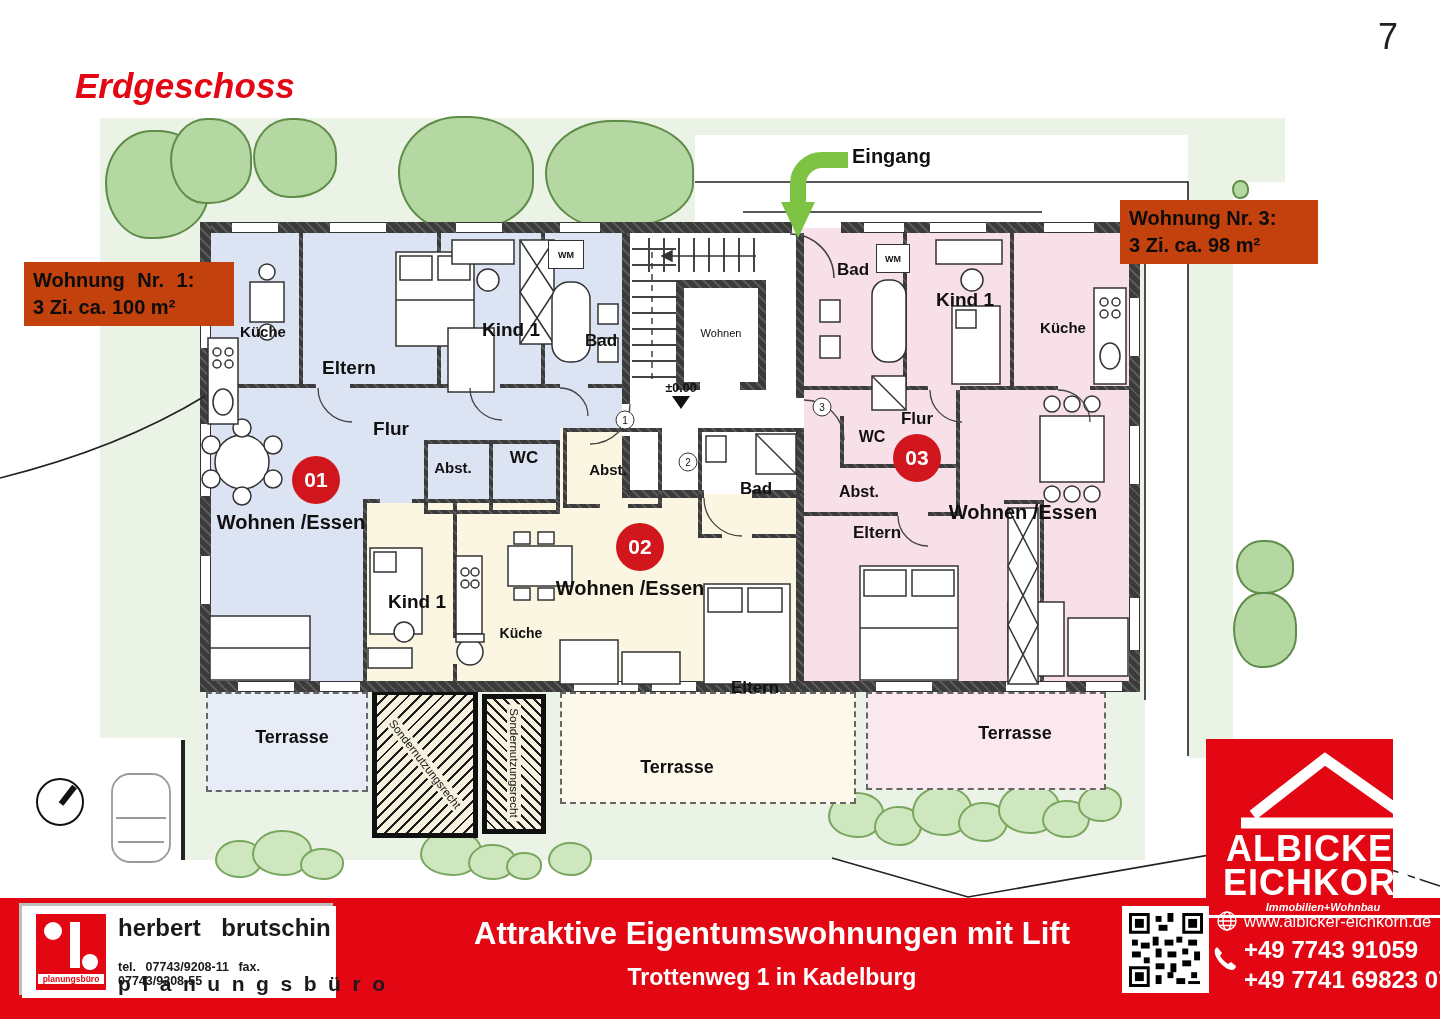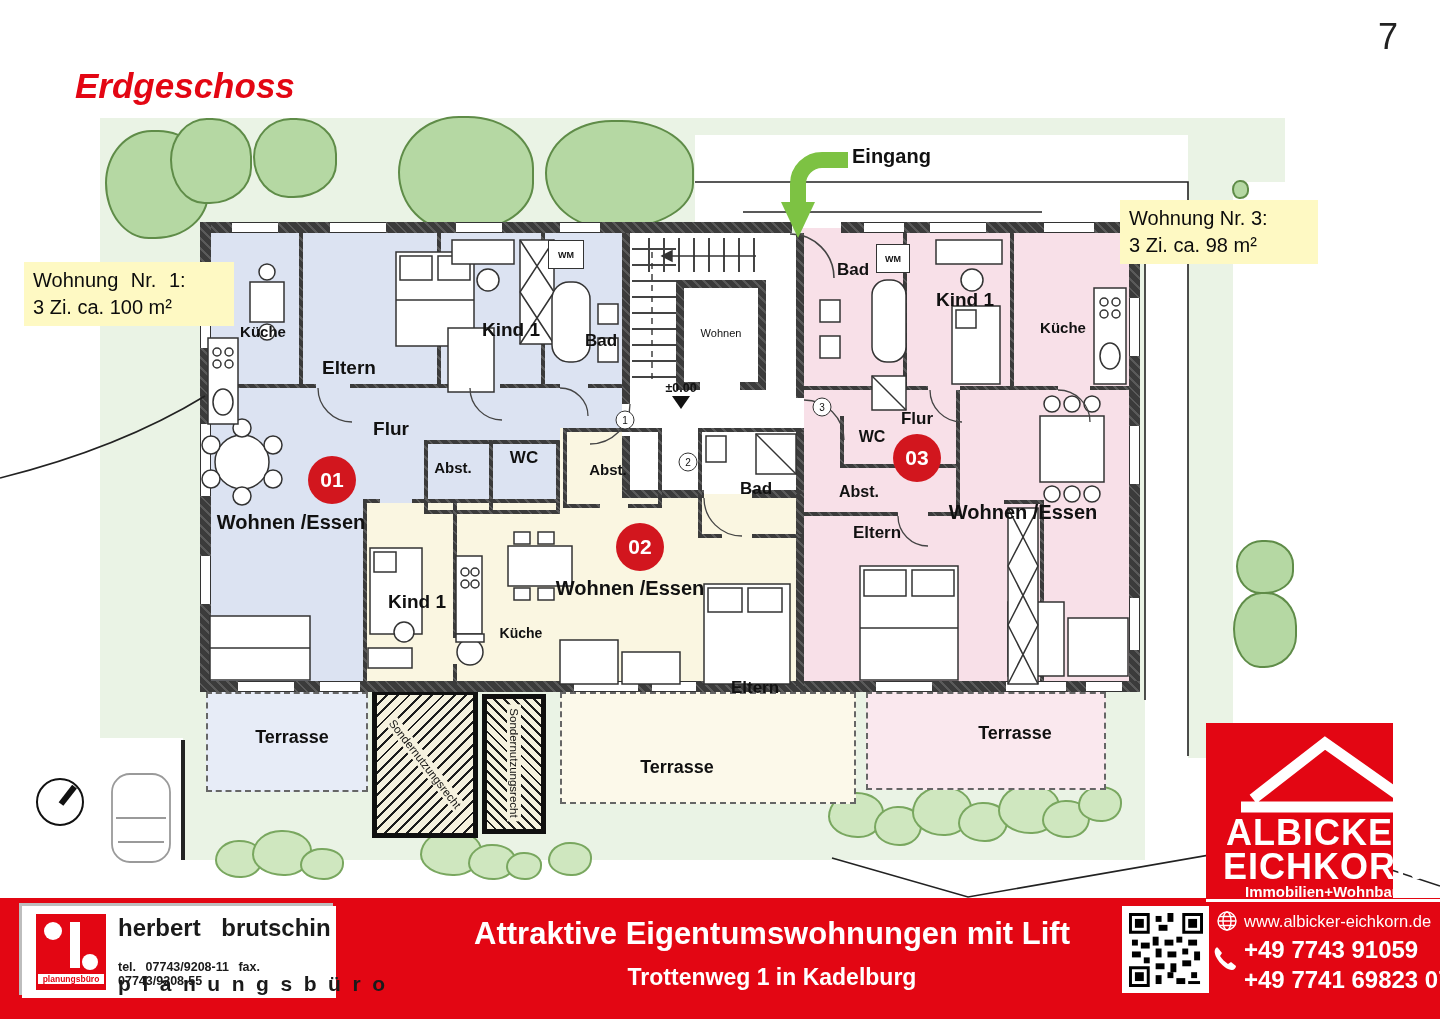--- a/index.html
+++ b/index.html
@@ -21,32 +21,32 @@
          font-weight:bold;font-size:21px;display:flex;align-items:center;justify-content:center;transform:translate(-50%,-50%);}
   .doorno{position:absolute;width:17px;height:17px;border-radius:50%;border:1.5px solid #333;background:#fff;color:#111;
           font-size:10px;display:flex;align-items:center;justify-content:center;transform:translate(-50%,-50%);}
   .wmbox{position:absolute;background:#fff;border:1.5px solid #333;font-size:9px;font-weight:bold;color:#111;
          display:flex;align-items:center;justify-content:center;}
   .terr{position:absolute;border:2px dashed #666;box-sizing:border-box;}
   .hatch{position:absolute;border:5px solid #101010;box-sizing:border-box;
          background:repeating-linear-gradient(135deg,#f6f2df 0 6px,#1d1d1d 6px 8px);}
   .hatch2{background:repeating-linear-gradient(45deg,#f6f2df 0 5px,#1d1d1d 5px 7px);}
   .hatchlbl{position:absolute;background:#f6f2df;padding:1px 4px;font-size:11.5px;color:#111;white-space:nowrap;}
-  .wbox{position:absolute;background:#fef9c3;padding:5px 9px;color:#0c0c0c;font-weight:normal;font-size:20px;line-height:1.35;}
+  .wbox{position:absolute;background:#c2410c;padding:5px 9px;color:#0c0c0c;font-weight:bold;font-size:20px;line-height:1.35;}
   
   .treads-v{position:absolute;background:repeating-linear-gradient(to bottom,#444 0 2px,transparent 2px 16px);}
   .treads-h{position:absolute;background:repeating-linear-gradient(to right,#444 0 2px,transparent 2px 15px);}
   .tri-down{position:absolute;width:0;height:0;border-left:9px solid transparent;border-right:9px solid transparent;border-top:13px solid #111;}
   
   .compass{position:absolute;width:44px;height:44px;border:2.5px solid #111;border-radius:50%;background:#fff;}
   .needle{position:absolute;left:20px;top:2px;width:6px;height:22px;background:#111;transform:rotate(38deg);transform-origin:50% 100%;}
   
   .banner{position:absolute;left:0;top:898px;width:1440px;height:121px;background:#e30613;}
   .planner-box{position:absolute;left:22px;top:906px;width:314px;height:92px;background:#fff;box-shadow:-3px -3px 0 #bdbdbd;}
-  .agency-box{position:absolute;left:1206px;top:723px;width:187px;height:177px;background:#e30613;}
+  .agency-box{position:absolute;left:1206px;top:739px;width:187px;height:177px;background:#e30613;}
   .qr-box{position:absolute;left:1122px;top:906px;width:87px;height:87px;background:#fff;display:flex;align-items:center;justify-content:center;}
   .ftr-white{color:#fff;position:absolute;white-space:nowrap;}
 </style>
 </head>
 <body>
 
 <div id="page">
 
   <div class="abs" style="left:1378px;top:16px;font-size:36px;color:#222;">7</div>
   <div class="abs" style="left:75px;top:66px;font-size:35px;font-weight:bold;font-style:italic;color:#e30613;">Erdgeschoss</div>
@@ -336,21 +336,21 @@
   <div class="lbl" style="left:853px;top:270px;font-size:17px;">Bad</div>
   <div class="lbl" style="left:965px;top:300px;font-size:19px;">Kind 1</div>
   <div class="lbl" style="left:1063px;top:327px;font-size:15px;">Küche</div>
   <div class="lbl" style="left:917px;top:419px;font-size:17px;">Flur</div>
   <div class="lbl" style="left:872px;top:437px;font-size:16px;">WC</div>
   <div class="lbl" style="left:859px;top:492px;font-size:16px;">Abst.</div>
   <div class="lbl" style="left:877px;top:533px;font-size:17px;">Eltern</div>
   <div class="lbl" style="left:1023px;top:512px;font-size:20px;">Wohnen /Essen</div>
   <div class="lbl" style="left:1015px;top:733px;font-size:18px;">Terrasse</div>
 
-  <div class="badge" style="left:332px;top:480px;">01</div>
+  <div class="badge" style="left:316px;top:480px;">01</div>
   <div class="badge" style="left:640px;top:547px;">02</div>
   <div class="badge" style="left:917px;top:458px;">03</div>
   <div class="doorno" style="left:625px;top:420px;">1</div>
   <div class="doorno" style="left:688px;top:462px;">2</div>
   <div class="doorno" style="left:822px;top:407px;">3</div>
 
   <div class="abs" style="left:852px;top:145px;font-size:20px;font-weight:600;color:#111;">Eingang</div>
 
   <div class="wbox" style="left:24px;top:262px;width:192px;">
     <div style="word-spacing:7px;">Wohnung Nr. 1:</div>
@@ -381,21 +381,21 @@
 
   <div class="ftr-white" style="left:772px;top:934px;transform:translate(-50%,-50%);font-size:31px;font-weight:bold;">Attraktive Eigentumswohnungen mit Lift</div>
   <div class="ftr-white" style="left:772px;top:977px;transform:translate(-50%,-50%);font-size:23px;font-weight:bold;">Trottenweg 1 in Kadelburg</div>
 
   <div class="agency-box">
     <svg width="180" height="78" viewBox="0 0 180 78" style="position:absolute;left:27px;top:12px;">
       <path d="M8,72 H172 M20,64 L92,8 L174,66" stroke="#fff" stroke-width="11" fill="none"></path>
     </svg>
     <div class="ftr-white" style="left:117px;top:110px;transform:translate(-50%,-50%);font-size:36px;font-weight:bold;letter-spacing:1px;">ALBICKER</div>
     <div class="ftr-white" style="left:117px;top:144px;transform:translate(-50%,-50%);font-size:36px;font-weight:bold;letter-spacing:1px;">EICHKORN</div>
-    <div class="ftr-white" style="left:117px;top:168px;transform:translate(-50%,-50%);font-size:15px;font-weight:bold;">Immobilien+Wohnbau</div>
+    <div class="ftr-white" style="left:117px;top:168px;transform:translate(-50%,-50%);font-size:11px;font-weight:bold;font-style:italic;">Immobilien+Wohnbau</div>
     <div class="abs" style="left:0;top:176px;width:234px;height:3px;background:#fff;"></div>
   </div>
 
   <div class="qr-box">
     <svg width="74" height="74" viewBox="0 0 25 25">
       <rect width="25" height="25" fill="#fff"></rect>
       <g fill="#000">
         <path d="M0,0 h7 v7 h-7 z M1,1 v5 h5 v-5 z" fill-rule="evenodd"></path>
           <rect x="2" y="2" width="3" height="3"></rect>
         <path d="M18,0 h7 v7 h-7 z M19,1 v5 h5 v-5 z" fill-rule="evenodd"></path>

